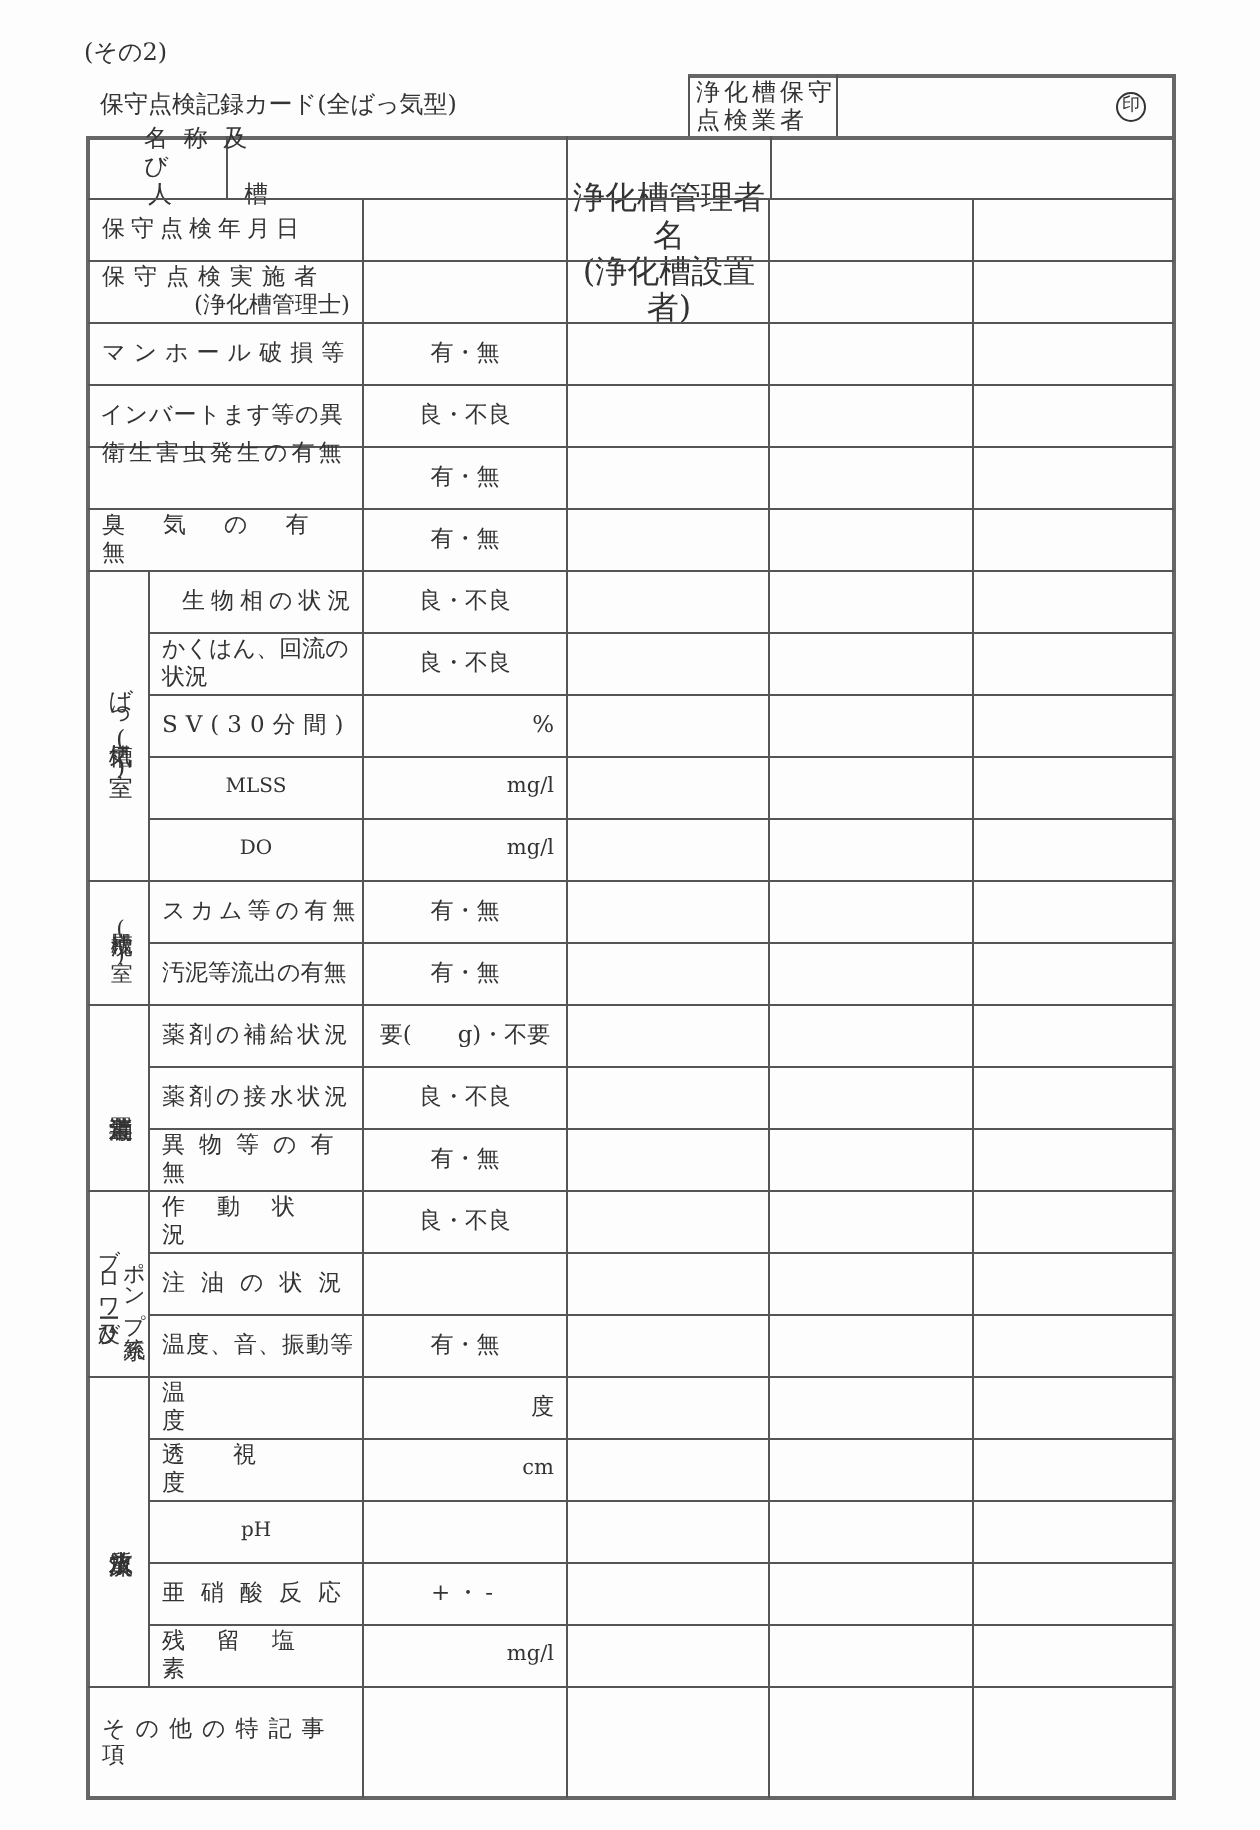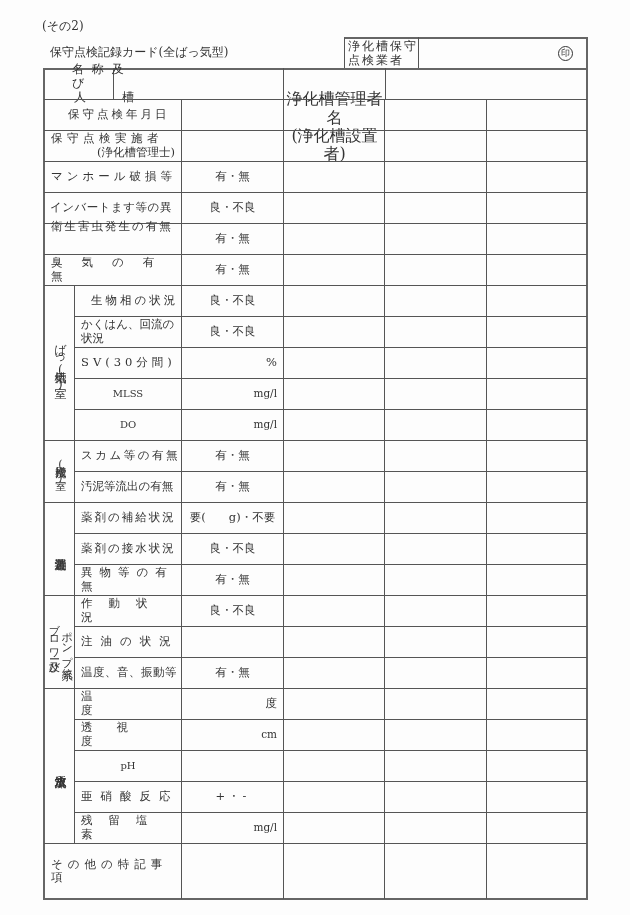--- a/index.html
+++ b/index.html
@@ -11,21 +11,21 @@
   .box { position:absolute; border:1px solid #555; box-sizing:border-box; }
   .outer { left:43px; top:68px; width:545px; height:832px; border:2px solid #666; }
   .vl { position:absolute; width:0; border-left:1px solid #555; }
   .hl { position:absolute; height:0; border-top:1px solid #555; }
   .cell { position:absolute; display:flex; align-items:center; font-size:11.5px; box-sizing:border-box; line-height:1.15; }
   .spread { justify-content:space-between; padding:0 6px; }
   .center { justify-content:center; text-align:center; }
   .right { justify-content:flex-end; padding-right:6px; }
   .left { justify-content:flex-start; padding-left:6px; }
   .vert { writing-mode:vertical-rl; text-orientation:upright; font-size:12px; letter-spacing:0; }
-  .ls { letter-spacing:3px;margin-left:17px; }
+  .ls { letter-spacing:3px; }
   .inkan { display:inline-block; width:13px; height:13px; border:1px solid #333; border-radius:50%; font-size:9px; line-height:13px; text-align:center; }
 </style>
 </head>
 <body>
 
 <div class="abs sono">(その2)</div>
 <div class="abs title">保守点検記録カード(全ばっ気型)</div>
 
 <div class="box" style="left:344px;top:37px;width:244px;height:32px;border-width:2px 2px 0 1px;border-color:#666 #666 #555 #555;"></div>
 <div class="vl" style="left:418px;top:37px;height:31px;"></div>

